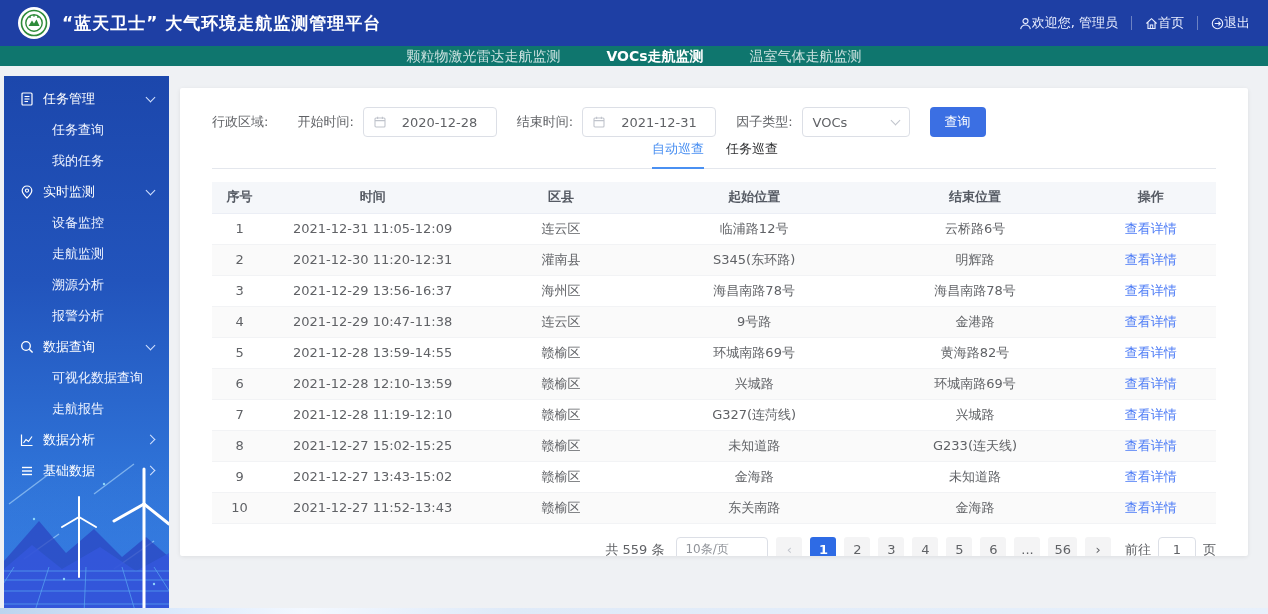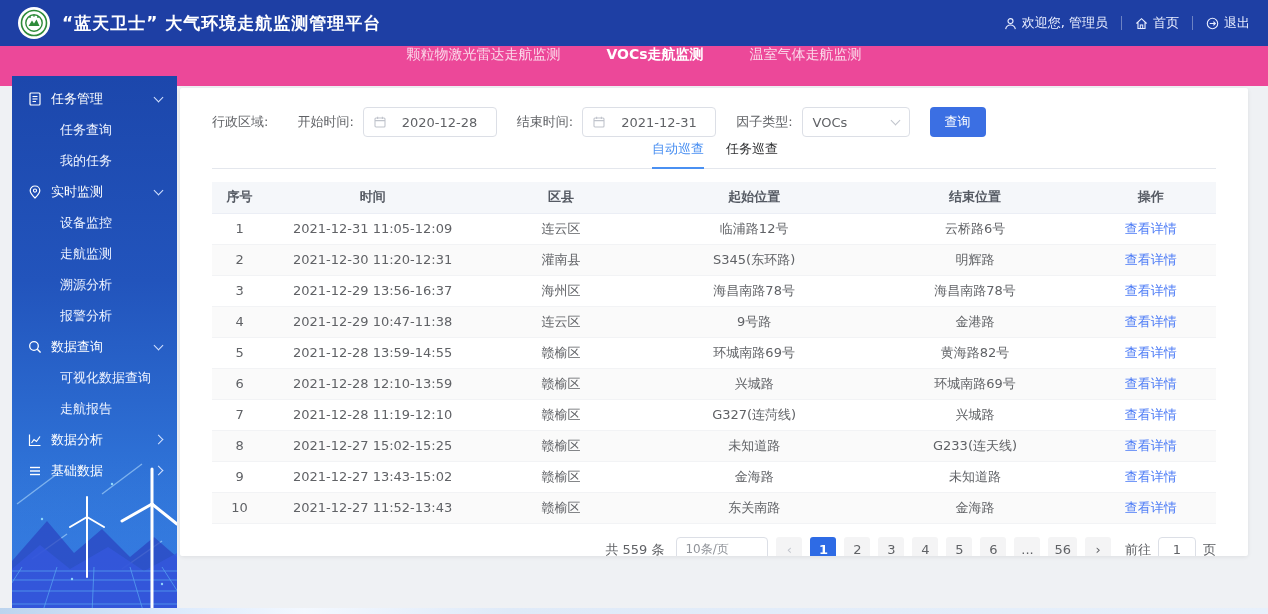--- a/index.html
+++ b/index.html
@@ -8,28 +8,28 @@
     position:relative; overflow:hidden;
     background:#eff1f4;
     font-family:"DejaVu Sans","Liberation Sans",sans-serif;
     font-size:13px; color:#606266;
   }
   
   .header { height:46px; background:#1e3fa4; display:flex; align-items:center; padding:0 18px; }
   .logo { width:32px; height:32px; border-radius:50%; background:#fff; display:flex; align-items:center; justify-content:center; flex:0 0 auto; }
   .app-title { color:#fff; font-weight:bold; font-size:17px; margin-left:12px; letter-spacing:1px; }
   .header-right { margin-left:auto; display:flex; align-items:center; gap:13px; color:#e9eeff; font-size:13px; }
-  .hitem { display:flex; align-items:center; gap:5px; cursor:pointer; white-space:nowrap; }
+  .hitem { display:flex; align-items:center; cursor:pointer; white-space:nowrap; }
   .hsep { width:1px; height:14px; background:rgba(255,255,255,.35); }
   
-  .subnav { height:40px; background:#ec4899; display:flex; justify-content:center; align-items:flex-start; gap:46px; }
+  .subnav { height:20px; background:#0f766e; display:flex; justify-content:center; align-items:flex-end; gap:46px; }
   .ntab { color:rgba(255,255,255,.78); font-size:14px; cursor:pointer; white-space:nowrap; }
   .ntab.active { color:#fff; font-weight:bold; }
   
-  .sidebar { position:absolute; left:12px; top:76px; width:165px; height:538px; overflow:hidden;
+  .sidebar { position:absolute; left:4px; top:76px; width:165px; height:538px; overflow:hidden;
     background:linear-gradient(180deg,#1c47ac 0%,#2254bc 38%,#2e71d6 72%,#3f8fe8 100%); }
   .menu { position:relative; z-index:2; padding-top:7px; }
   .mrow { height:31px; display:flex; align-items:center; padding:0 15px; color:#fff; font-size:13px; cursor:pointer; }
   .micon { width:15px; height:15px; margin-right:9px; display:inline-flex; align-items:center; justify-content:center; }
   .chev { width:7px; height:7px; border-right:1.4px solid #d4e2ff; border-bottom:1.4px solid #d4e2ff; margin-left:auto; }
   .chev.down { transform:rotate(45deg); margin-top:-3px; }
   .chev.right { transform:rotate(-45deg); }
   .sub { height:31px; line-height:31px; padding-left:48px; color:#eef3ff; font-size:13px; cursor:pointer; }
   .sub.active { background:#4a74e8; border-left:3px solid #0ce0ff; padding-left:45px; color:#fff; }
   .scene { position:absolute; left:0; bottom:0; z-index:1; }

